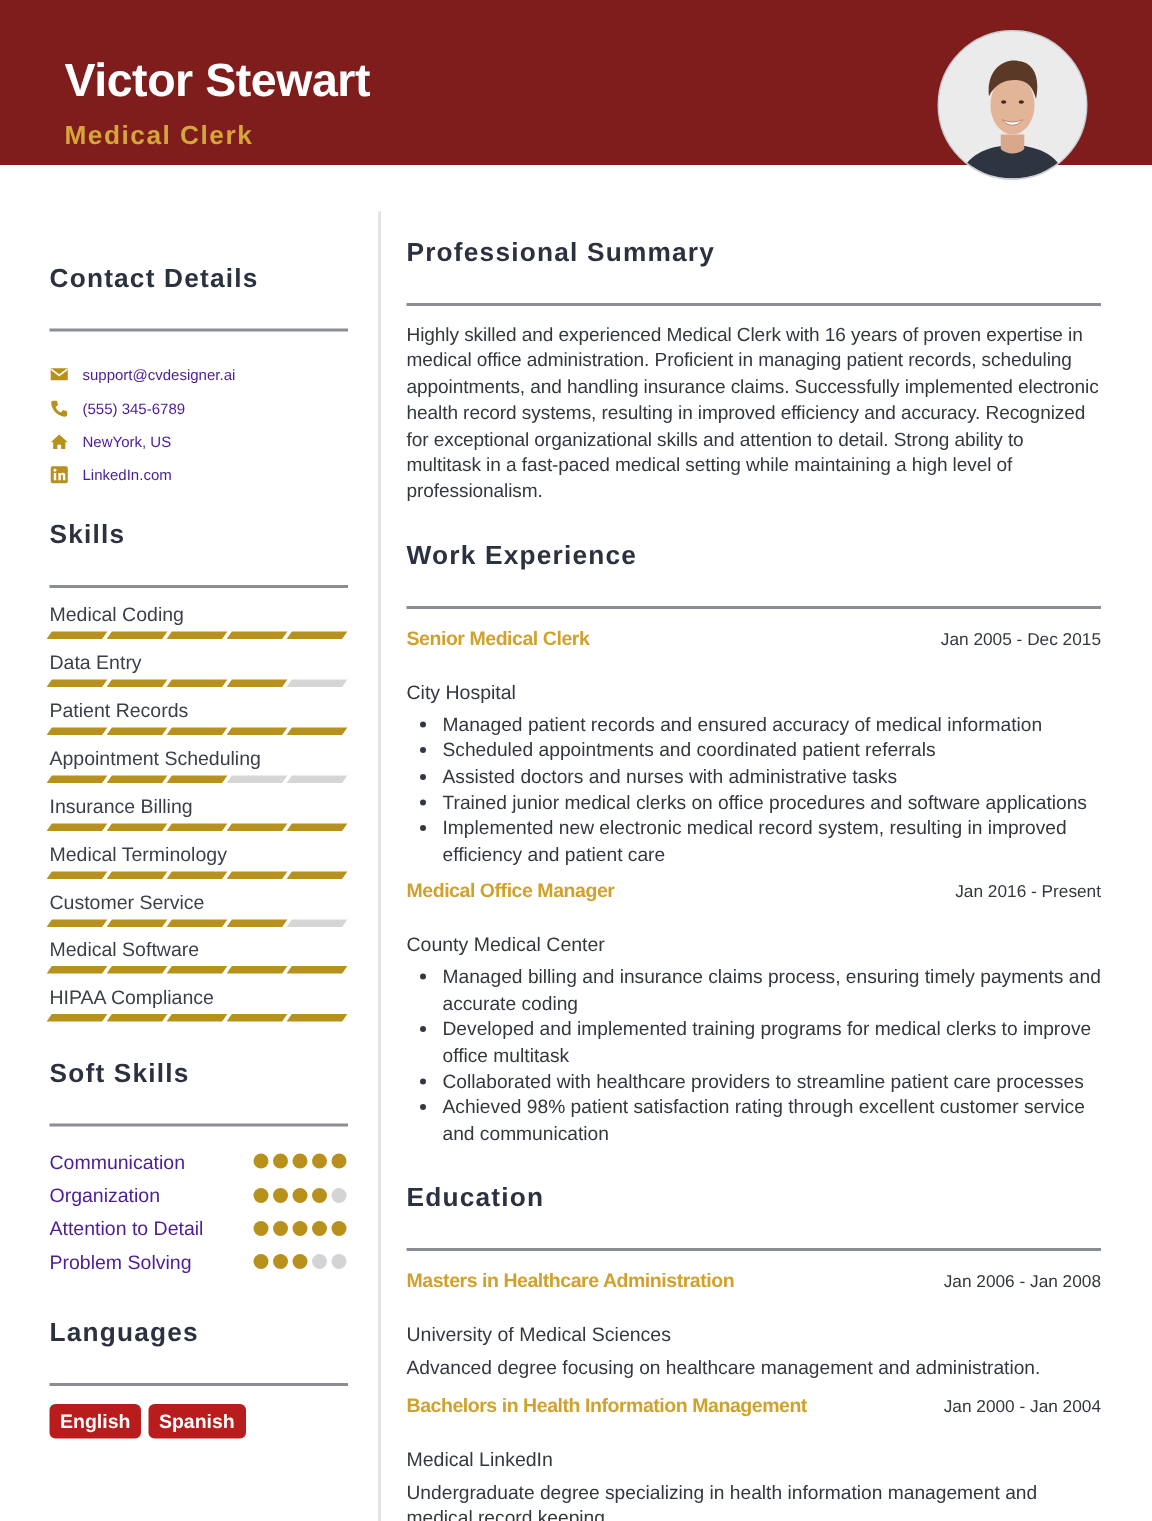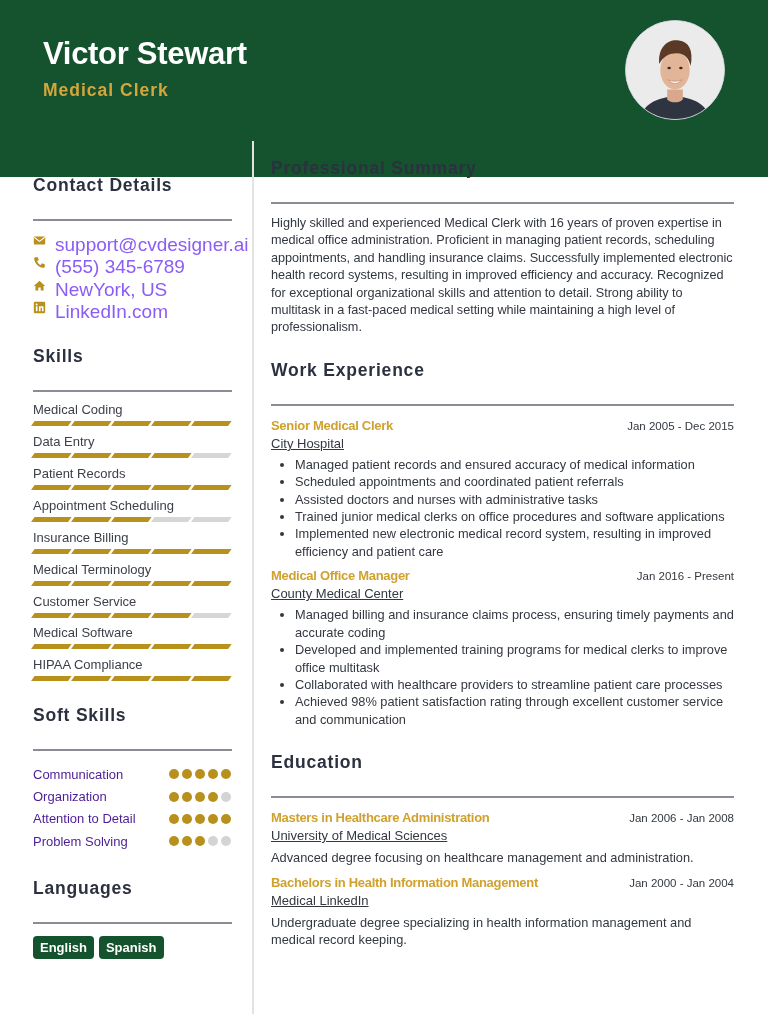--- a/index.html
+++ b/index.html
@@ -1,57 +1,57 @@
 <!DOCTYPE html>
 <html><head>
   <meta charset="utf-8">
   <style>
     * { box-sizing: border-box; margin: 0; padding: 0; }
     html, body { width: 768px; height: 1014px; background: #ffffff; overflow: hidden; }
     body { font-family: "Liberation Sans", "DejaVu Sans", sans-serif; color: #333840; position: relative; }
 
-    .header { position: absolute; left: 0; top: 0; width: 768px; height: 177px; background: #14532d; }
+    .header { position: absolute; left: 0; top: 0; width: 768px; height: 110px; background: #7f1d1d; }
     .header .name { position: absolute; left: 43px; top: 36px; font-size: 31px; font-weight: bold; color: #ffffff; letter-spacing: -0.3px; }
     .header .title { position: absolute; left: 43px; top: 80px; font-size: 17.5px; font-weight: bold; color: #d4a63c; letter-spacing: 1px; }
     .photo { position: absolute; left: 625px; top: 20px; width: 100px; height: 100px; border-radius: 50%; background: #e9e9ea; border: 1.5px solid #c8cdd6; overflow: hidden; }
     .photo svg { width: 100%; height: 100%; display: block; }
 
     .divider-v { position: absolute; left: 252px; top: 141px; width: 1.5px; height: 873px; background: #e3e3e3; }
 
     .left { position: absolute; left: 33px; top: 141px; width: 199px; }
     .right { position: absolute; left: 271px; top: 124px; width: 463px; }
 
     .sec-title { font-size: 17.5px; font-weight: bold; color: #2c3140; letter-spacing: 0.8px; padding-bottom: 23px; border-bottom: 2px solid #8a8d94; }
 
     .contact { margin-top: 13px; }
-    .contact-item { display: flex; align-items: flex-start; height: 22.3px; font-size: 19px; color: #8b5cf6; }
+    .contact-item { display: flex; align-items: flex-end; height: 22.3px; font-size: 10px; color: #4c1d95; }
     .contact-item .ic { width: 13px; height: 13px; margin-right: 9px; display: inline-flex; align-items: center; justify-content: center; }
     .contact-item .ic svg { width: 13px; height: 13px; display: block; }
 
     .skill { height: 31.9px; position: relative; }
     .skill .lbl { position: absolute; left: 0; top: 4px; font-size: 13px; color: #3a3f48; }
     .skill .bars { position: absolute; left: 0; top: 23px; display: flex; gap: 3.5px; }
     .skill .bar { width: 36.5px; height: 4.5px; background: #b8901c; transform: skewX(-35deg); }
     .skill .bar.off { background: #d6d6d6; }
 
     .soft { margin-top: 12px; }
     .soft-row { display: flex; justify-content: space-between; align-items: center; height: 22.3px; font-size: 13px; color: #4c1d95; }
     .dots { display: flex; gap: 3px; margin-right: 1px; }
     .dot { width: 10px; height: 10px; border-radius: 50%; background: #b8901c; }
     .dot.off { background: #d4d4d6; }
 
     .langs { display: flex; gap: 5px; margin-top: 12px; }
-    .lang { background: #14532d; color: #ffffff; font-size: 13px; font-weight: bold; padding: 4px 7px; border-radius: 4px; }
+    .lang { background: #b91c1c; color: #ffffff; font-size: 13px; font-weight: bold; padding: 4px 7px; border-radius: 4px; }
 
     .summary { font-size: 12.7px; line-height: 17.4px; color: #333840; margin-top: 11px; letter-spacing: -0.05px; }
 
     .job-head { display: flex; justify-content: space-between; align-items: baseline; }
     .job-title { font-size: 13px; font-weight: bold; color: #d0a12d; letter-spacing: -0.3px; }
     .job-dates { font-size: 11.5px; color: #333840; }
-    .job-org { font-size: 13px; color: #333840; margin-top: 3px; text-decoration: underline; }
+    .job-org { font-size: 13px; color: #333840; margin-top: 21px; }
     ul.bul { list-style: none; margin-top: 5px; padding-left: 24px; }
     ul.bul li { position: relative; font-size: 12.8px; line-height: 17.4px; color: #333840; }
     ul.bul li::before { content: ""; position: absolute; left: -15px; top: 7px; width: 4px; height: 4px; border-radius: 50%; background: #333840; }
     .edu-desc { font-size: 12.8px; line-height: 17.4px; color: #333840; margin-top: 6px; }
   </style>
 </head>
 <body>
 
 <div class="header">
   <div class="name">Victor Stewart</div>

